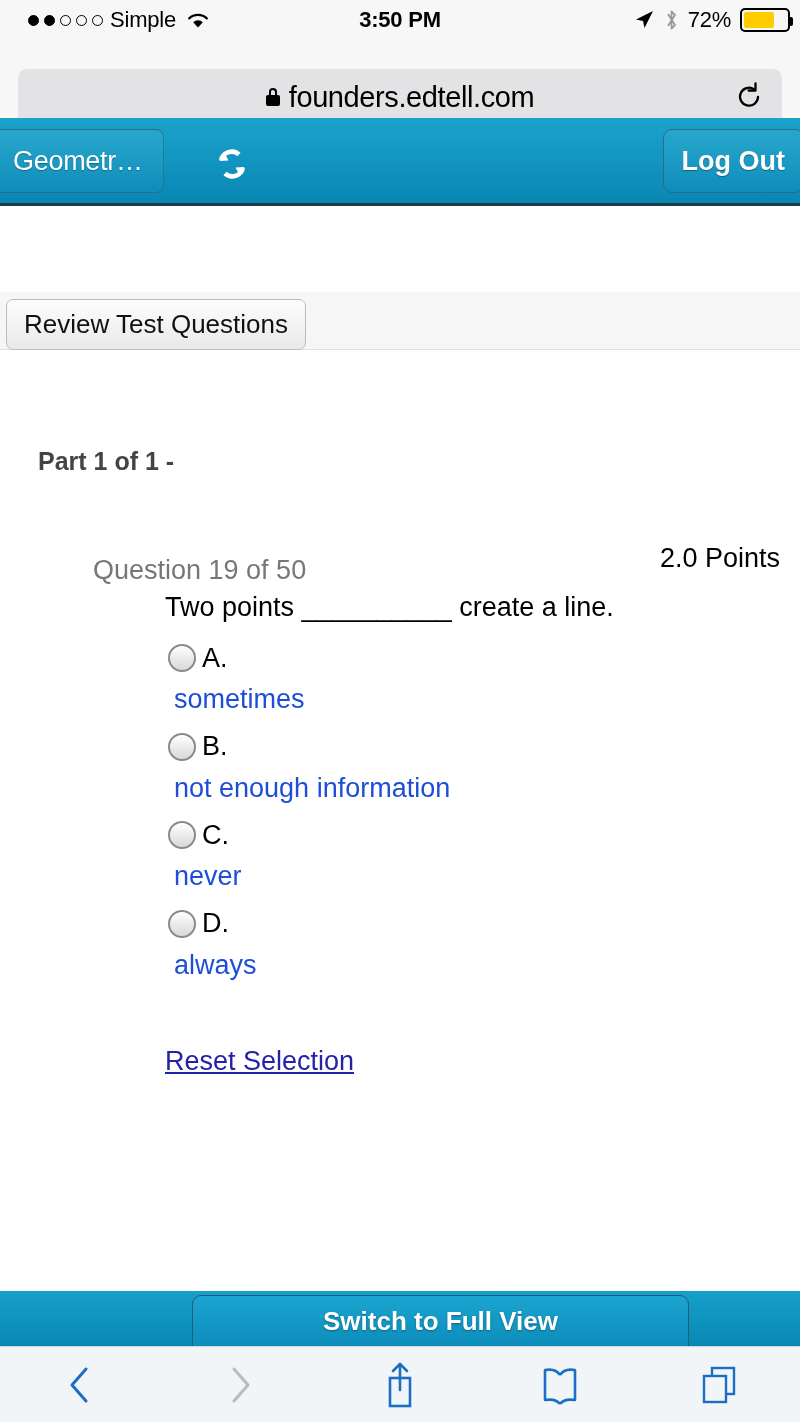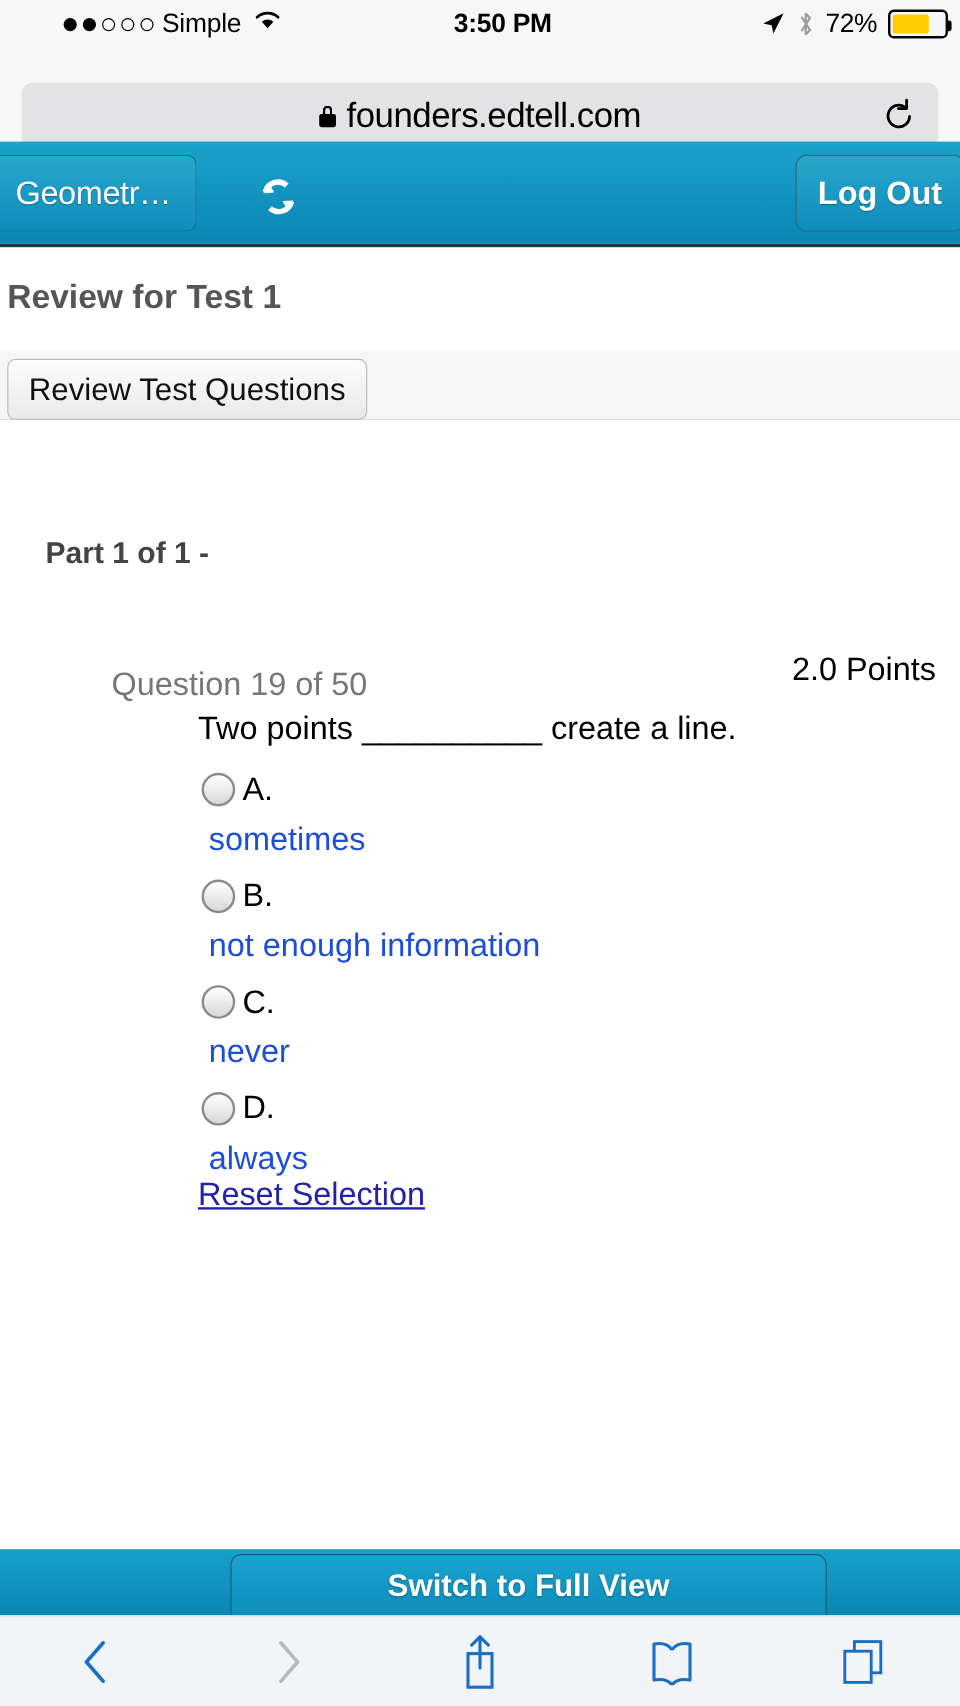--- a/index.html
+++ b/index.html
@@ -10,21 +10,21 @@
     overflow:hidden;
   }
   .screen { position:relative; width:800px; height:1422px; }
 
   
   .statusbar {
     position:absolute; top:0; left:0; width:800px; height:40px;
     background:#f7f7f7;
     display:flex; align-items:center;
   }
-  .sb-left { display:flex; gap:7px; padding-left:15px; width:280px;margin-left:38px; }
+  .sb-left { display:flex; align-items:center; gap:7px; padding-left:28px; width:280px; }
   .sig-dots { display:flex; align-items:center; gap:5px; }
   .dot { width:11px; height:11px; border-radius:50%; border:1.6px solid #000; }
   .dot.filled { background:#000; }
   .carrier { font-size:22px; color:#000; letter-spacing:-0.2px; }
   .wifi { width:24px; height:18px; position:relative; margin-left:3px; }
   .sb-center { flex:1; text-align:center; }
   .clock { font-size:22px; font-weight:bold; color:#000; letter-spacing:-0.2px; }
   .sb-right { width:280px; display:flex; align-items:center; justify-content:flex-end;
               gap:9px; padding-right:10px; }
   .batt-pct { font-size:22px; color:#000; letter-spacing:-0.3px; }
@@ -123,21 +123,21 @@
   .radio {
     width:28px; height:28px; border-radius:50%;
     border:2px solid #8a8a8a;
     background:linear-gradient(#ffffff,#d8d8d8);
     box-shadow:inset 0 1px 1px rgba(255,255,255,.9);
     flex:none;
   }
   .choice-letter { font-size:27px; color:#000; margin-left:6px; }
   .choice-text { font-size:27px; color:#1d4ed8; margin-left:6px; line-height:1.5; }
   .reset-link {
-    position:absolute; top:980px; left:165px;
+    position:absolute; top:1046px; left:165px;
     font-size:27px; color:#2222aa; 
   }
 
   .navbtns { position:absolute; top:1146px; left:13px; display:flex; gap:19px; }
   .navbtn {
     padding:11px 19px;
     background:linear-gradient(#fdfdfd,#e4e4e4);
     border:1px solid #c0c0c0; border-radius:7px;
     box-shadow:0 1px 1px rgba(0,0,0,.12);
     font-size:24px; font-weight:bold; color:#1f74a8;
@@ -226,21 +226,20 @@
       <path d="M8 15 A11 11 0 0 1 26 9.5" stroke="#fff" stroke-width="4.5" fill="none" stroke-linecap="butt"></path>
       <path d="M30 23 A11 11 0 0 1 12 28.5" stroke="#fff" stroke-width="4.5" fill="none" stroke-linecap="butt"></path>
       <path d="M11 7 L6.5 16 L15.5 15.5 Z" fill="#fff"></path>
       <path d="M27 31 L31.5 22 L22.5 22.5 Z" fill="#fff"></path>
     </svg>
     <div class="logout-btn">
       <span>Log Out</span>
     </div>
   </div>
 
-  <div class="page-title">Review for Test 1</div>
 
   <div class="tabstrip">
     <div class="tab-btn">Review Test Questions</div>
   </div>
 
   <div class="part-label">Part 1 of 1 -</div>
   <div class="qnum">Question 19 of 50</div>
   <div class="points">2.0 Points</div>
   <div class="qtext">Two points __________ create a line.</div>
 

